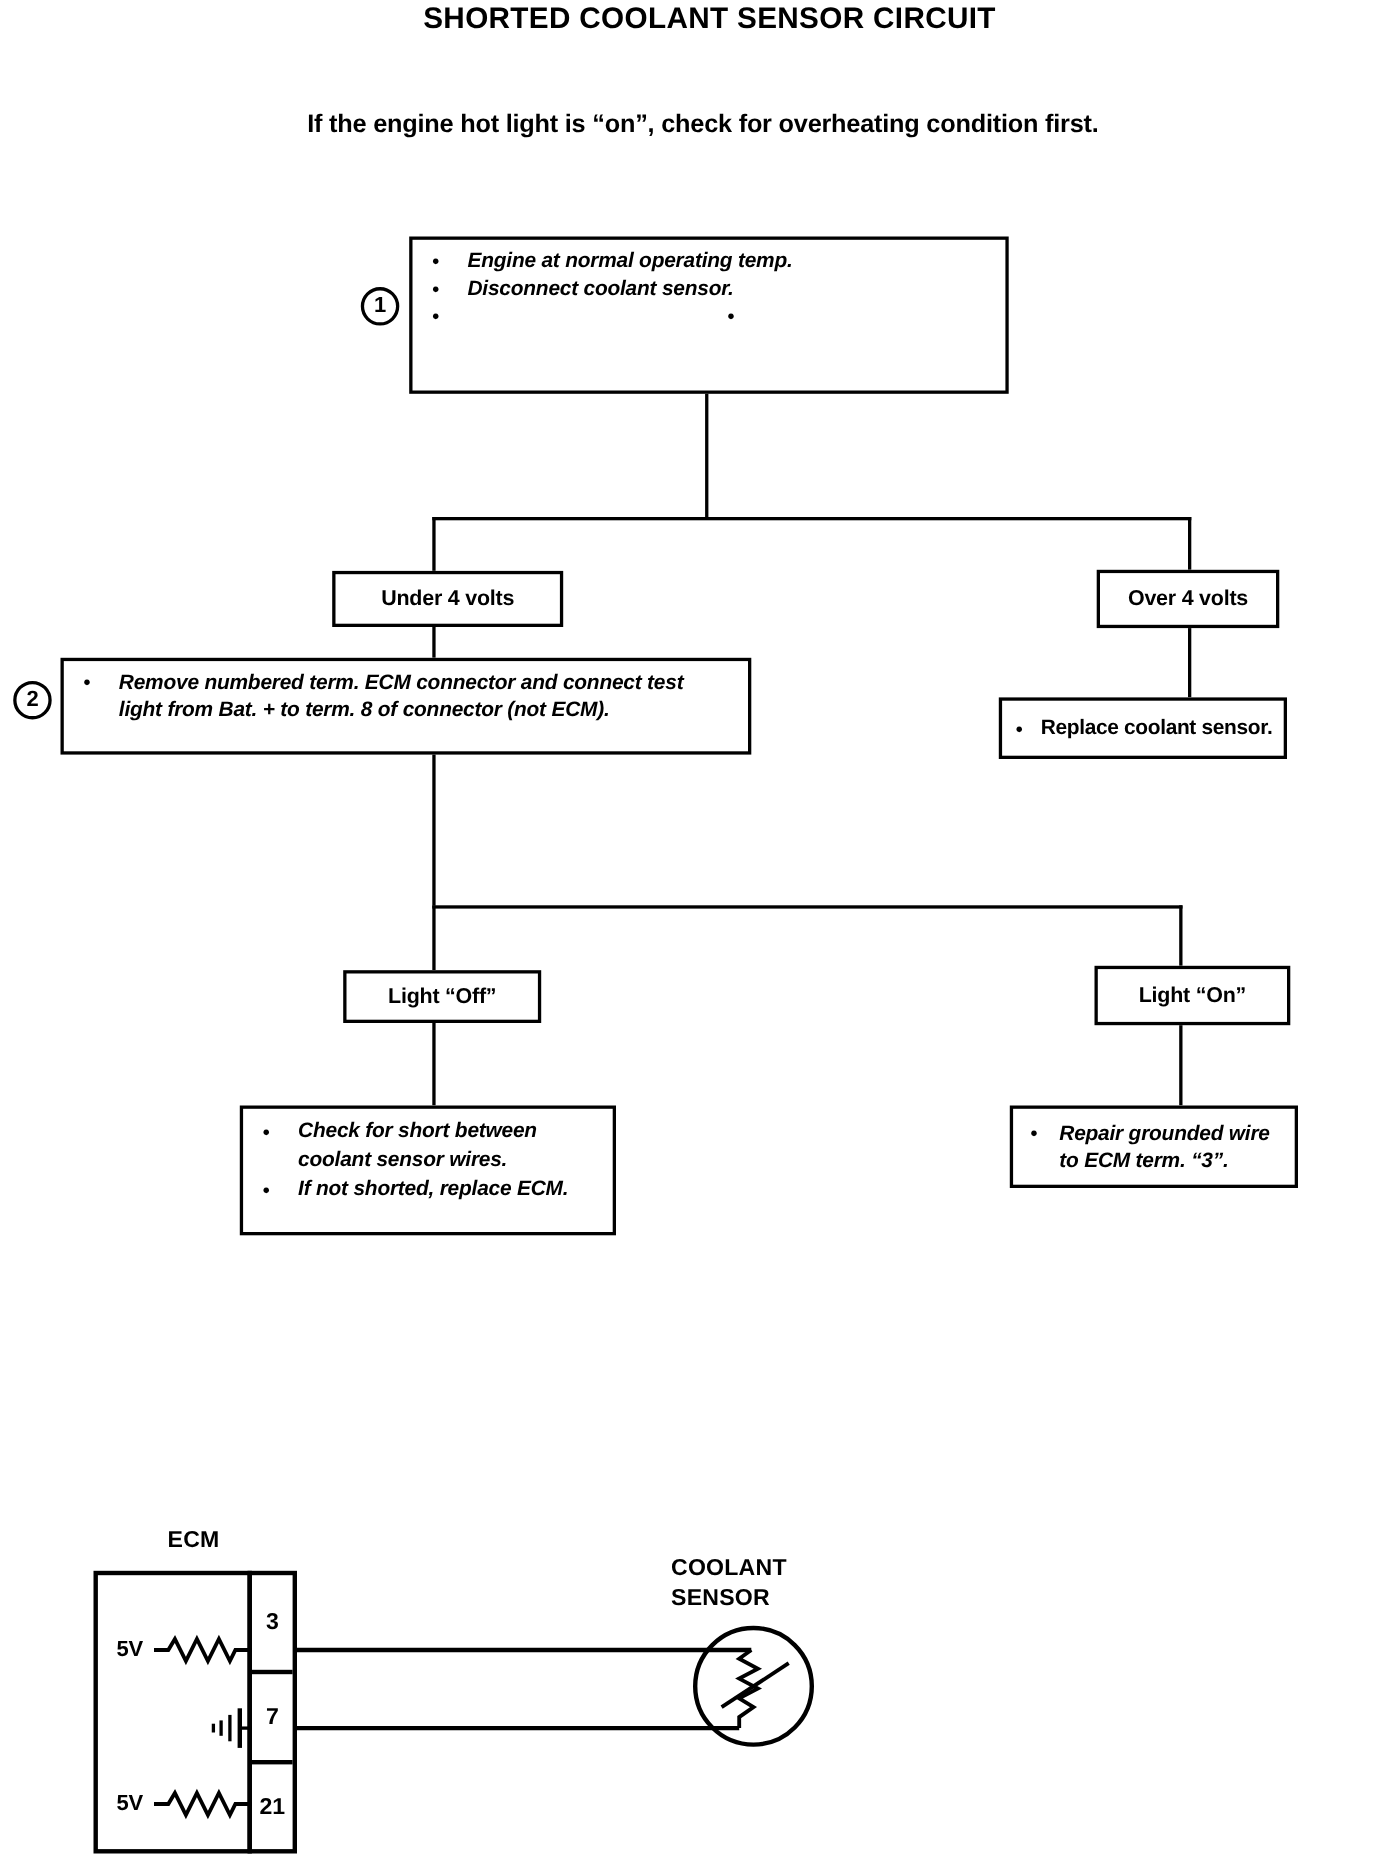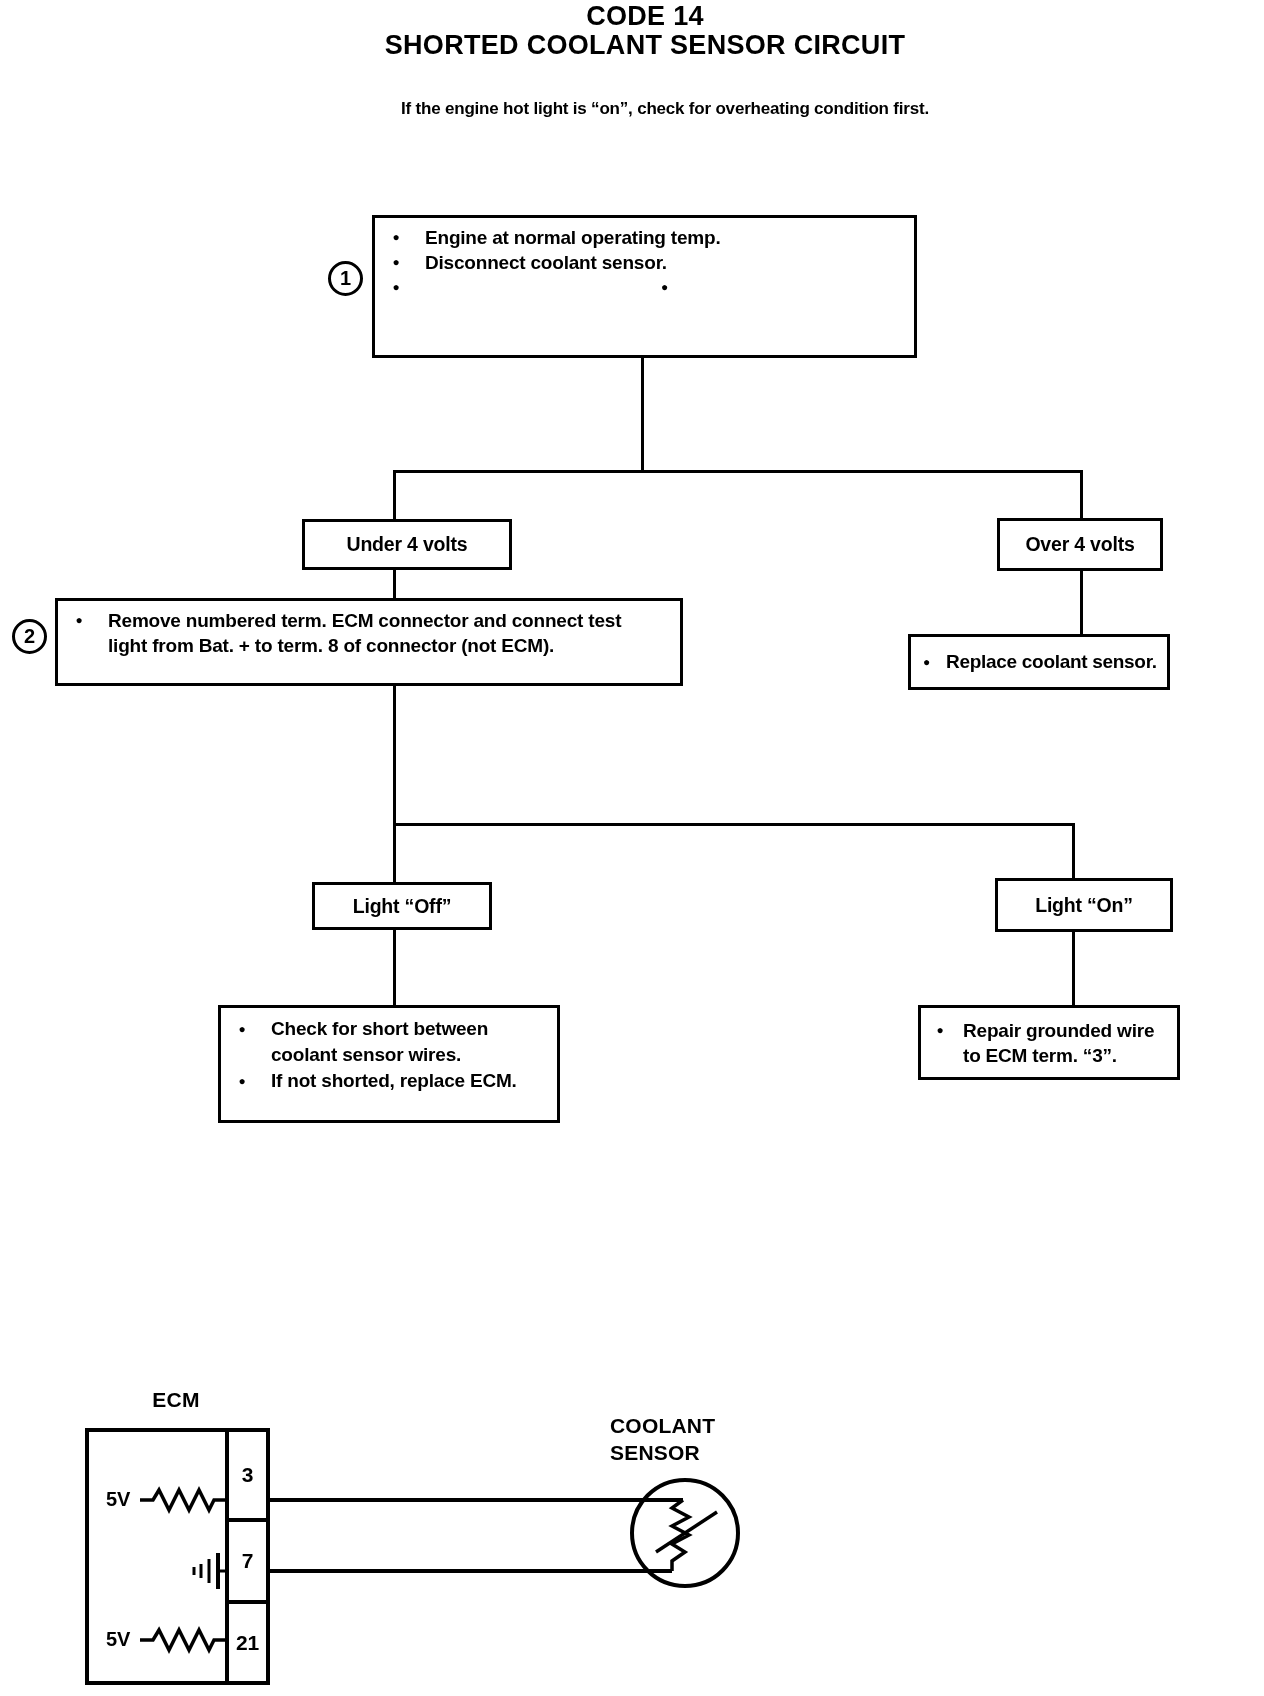--- a/index.html
+++ b/index.html
@@ -9,48 +9,47 @@
     letter-spacing:-0.2px; overflow:hidden;
   }
   .line { position:absolute; background:#000; }
   .box {
     position:absolute; border:3px solid #000; background:#fff;
     box-sizing:border-box; font-size:19px;
   }
   .center-box { display:flex; align-items:center; justify-content:center; font-size:19.5px; }
   .bullets { display:grid; grid-template-columns:14px 1fr; column-gap:22px; }
   .bullet { font-size:12px; line-height:25px; text-align:center; }
-  .btxt { line-height:25px; }
+  .btxt { line-height:25px;font-style:italic; }
   .badge {
     position:absolute; width:35px; height:35px; box-sizing:border-box;
     border:3px solid #000; border-radius:50%; background:#fff;
     display:flex; align-items:center; justify-content:center; font-size:20px;
   }
   .title-wrap { position:absolute; top:2px; left:645px; transform:translateX(-50%);
     text-align:center; white-space:nowrap; font-size:27px; line-height:29px; letter-spacing:0.3px; }
-  .subtitle { position:absolute; top:99px; left:665px; transform:translateX(-50%);
-    white-space:nowrap; font-size:17px; }
+  .subtitle { position:absolute; top:99px; left:639px; transform:translateX(-50%);
+    white-space:nowrap; font-size:23px; }
   
   .ecm-main { position:absolute; left:85px; top:1428px; width:144px; height:257px;
     border:4px solid #000; box-sizing:border-box; }
   .term-col { position:absolute; left:225px; top:1428px; width:45px; height:257px;
     border:4px solid #000; box-sizing:border-box; display:flex; flex-direction:column; background:transparent; }
   .term-cell { display:flex; align-items:center; justify-content:center; font-size:21px; }
   .cell-div { height:4px; background:#000; flex:none; }
   .circ-label { position:absolute; font-size:21px; letter-spacing:0.2px; }
   .v5 { position:absolute; font-size:20px; }
   svg.wiring { position:absolute; left:0; top:0; pointer-events:none; }
 </style>
 </head>
 <body>
 
 <div class="page">
 
   <div class="title-wrap">
-    <div>CODE 14</div>
     <div>SHORTED COOLANT SENSOR CIRCUIT</div>
   </div>
   <div class="subtitle">If the engine hot light is “on”, check for overheating condition first.</div>
 
   <div class="badge" style="left:328px; top:261px;">
     <span>1</span>
   </div>
   <div class="box" style="left:372px; top:215px; width:545px; height:143px; padding:7px 10px 0 14px;">
     <div class="bullets">
       <span class="bullet">●</span>

